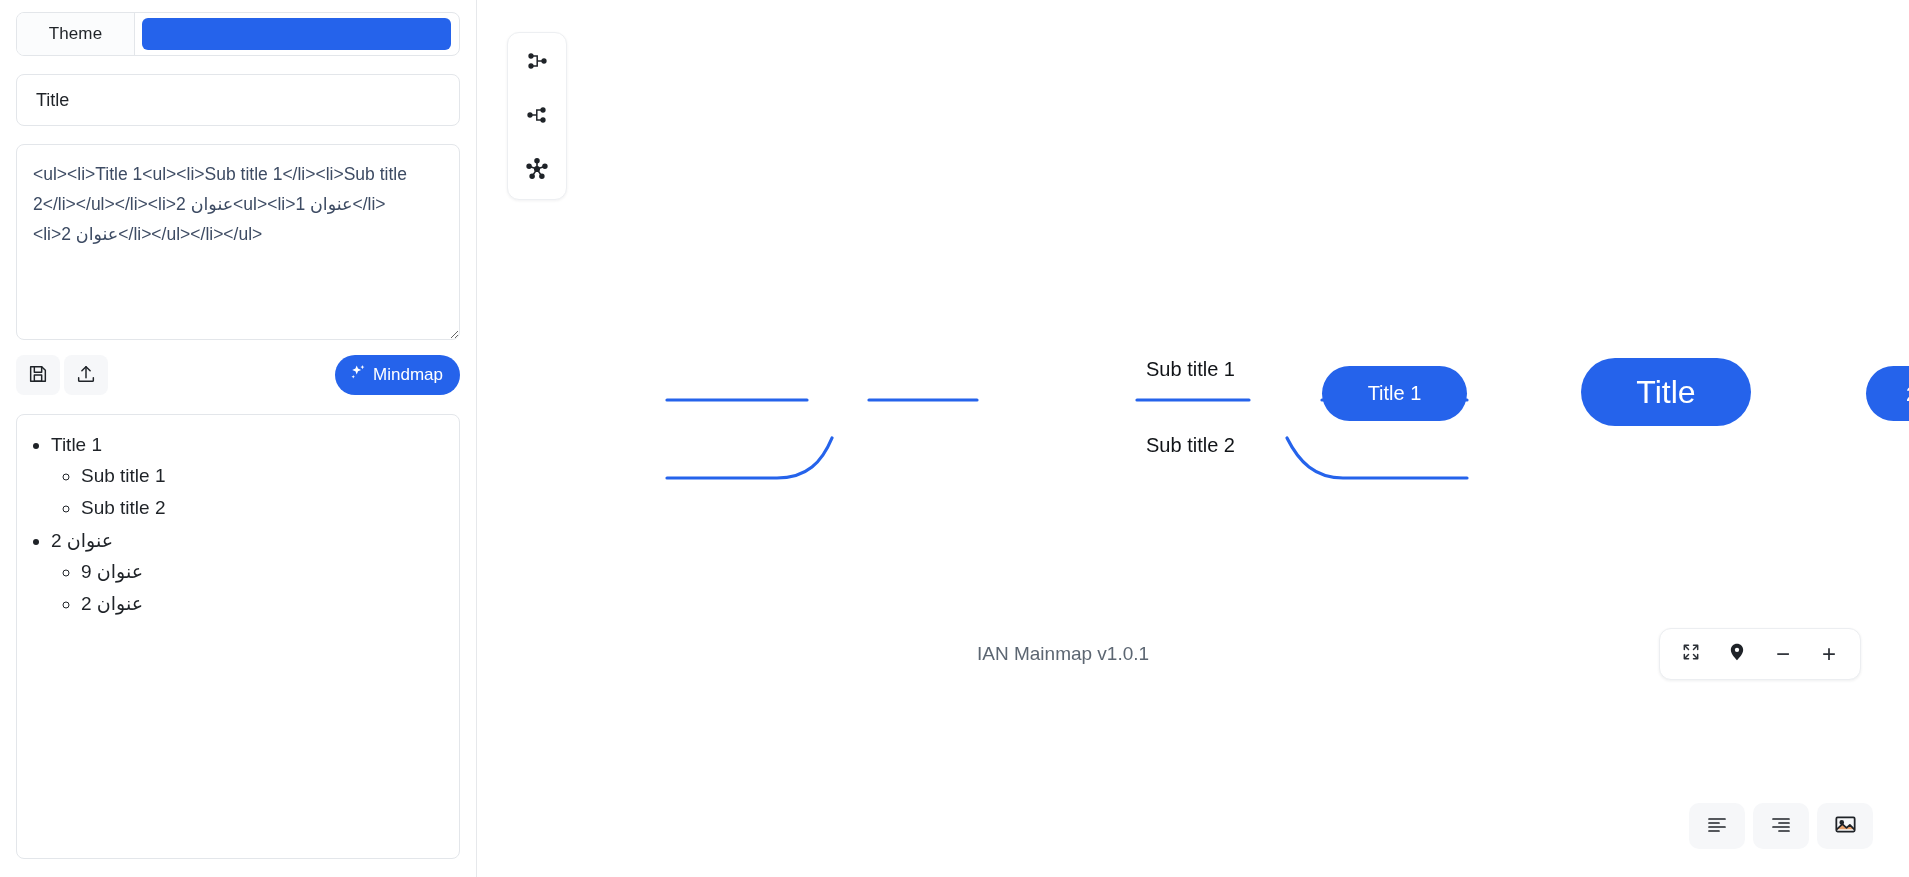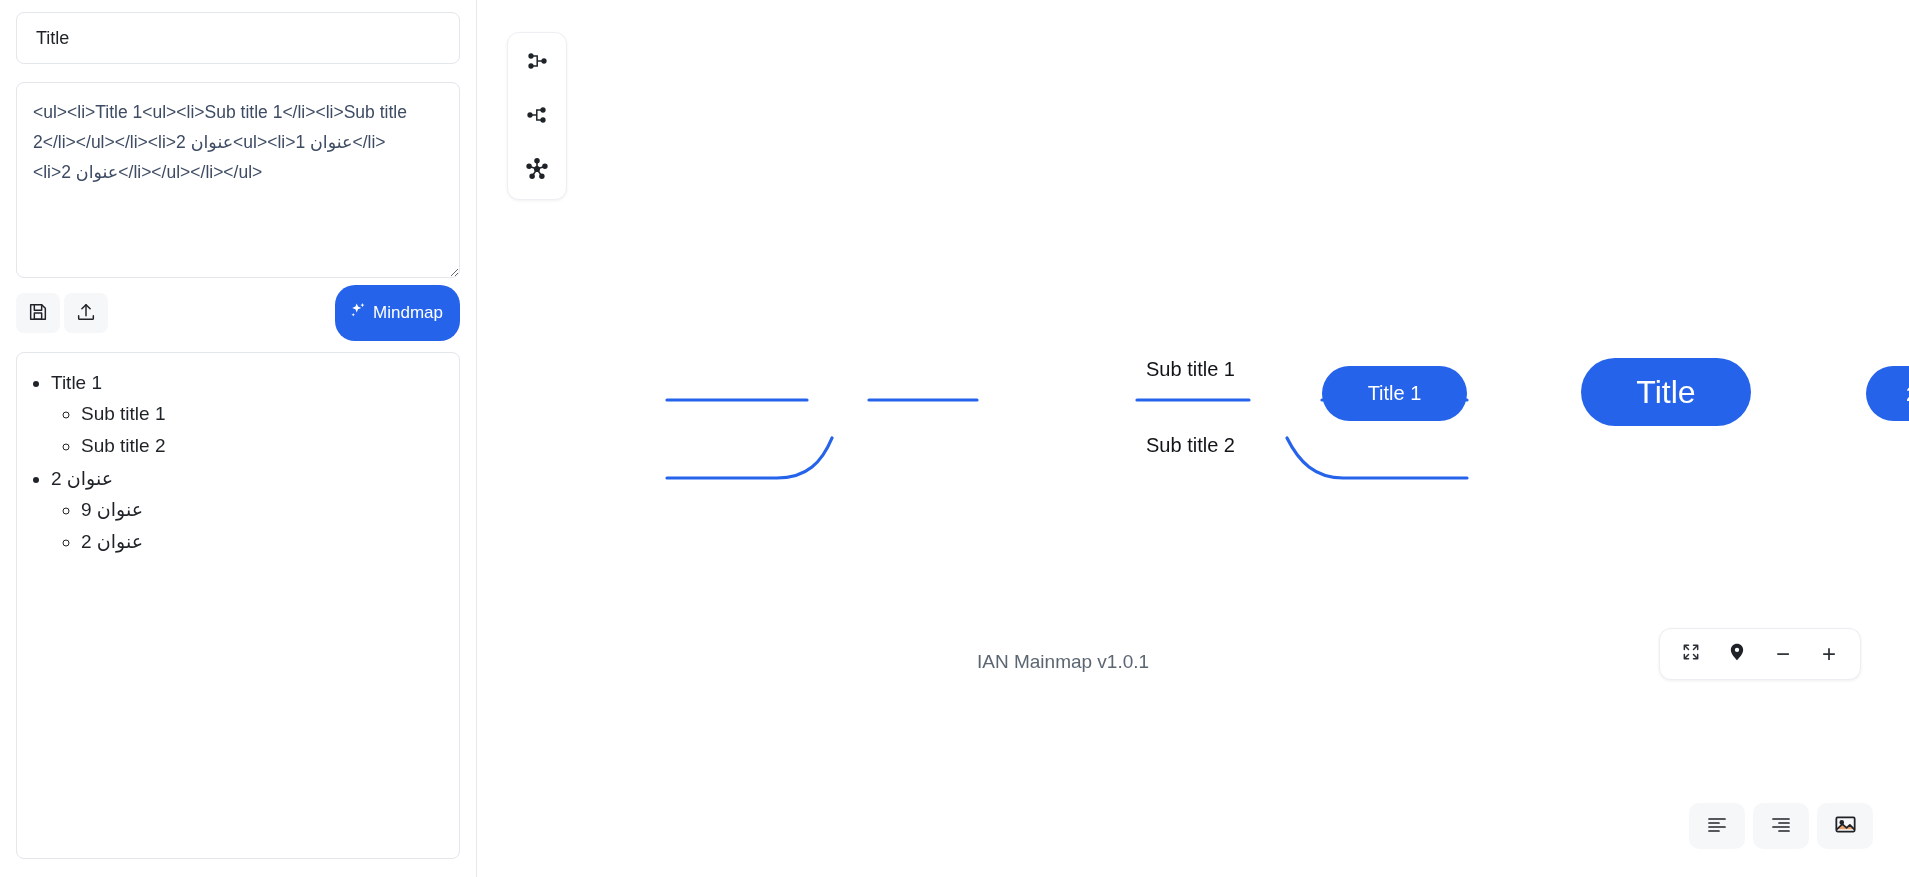--- a/index.html
+++ b/index.html
@@ -102,21 +102,21 @@
     cursor: pointer;
     padding: 0;
   }
 
   .mindmap-btn {
     display: flex; align-items: center; gap: 6px;
     background: #2563eb;
     color: #fff;
     border: none;
     border-radius: 20px;
-    height: 56px;
+    height: 40px;
     padding: 0 17px 0 13px;
     font-size: 17px;
     cursor: pointer;
     font-family: inherit;
   }
 
   .outline-box {
     flex: 1;
     border: 1px solid #e3e6ea;
     border-radius: 8px;
@@ -230,32 +230,38 @@
   .bottom-btn {
     width: 56px; height: 46px;
     background: #f6f7f9;
     border: none; border-radius: 10px;
     display: flex; align-items: center; justify-content: center;
     cursor: pointer; padding: 0;
   }
 
   .footer-text {
     position: absolute;
-    left: 500px; bottom: 204px;
+    left: 500px; bottom: 212px;
     font-size: 19px;
     color: #5c6672;
   }
 </style>
 </head>
 <body>
 
 <div id="app">
 
   <div id="sidebar">
 
+    <div class="theme-row">
+      <div class="theme-label">Theme</div>
+      <div class="theme-swatch-wrap">
+        <div class="theme-swatch"></div>
+      </div>
+    </div>
 
     <input class="title-input" type="text" value="Title" style="">
 
     <textarea class="code-area" spellcheck="false" style="">&lt;ul&gt;&lt;li&gt;Title 1&lt;ul&gt;&lt;li&gt;Sub title 1&lt;/li&gt;&lt;li&gt;Sub title 2&lt;/li&gt;&lt;/ul&gt;&lt;/li&gt;&lt;li&gt;عنوان 2&lt;ul&gt;&lt;li&gt;عنوان 1&lt;/li&gt;&lt;li&gt;عنوان 2&lt;/li&gt;&lt;/ul&gt;&lt;/li&gt;&lt;/ul&gt;</textarea>
 
     <div class="action-row">
       <div class="icon-group">
         <button class="icon-btn">
           <span>
             <svg width="22" height="22" viewBox="0 0 24 24" fill="none" stroke="#1f2328" stroke-width="1.6" stroke-linecap="round" stroke-linejoin="round">

